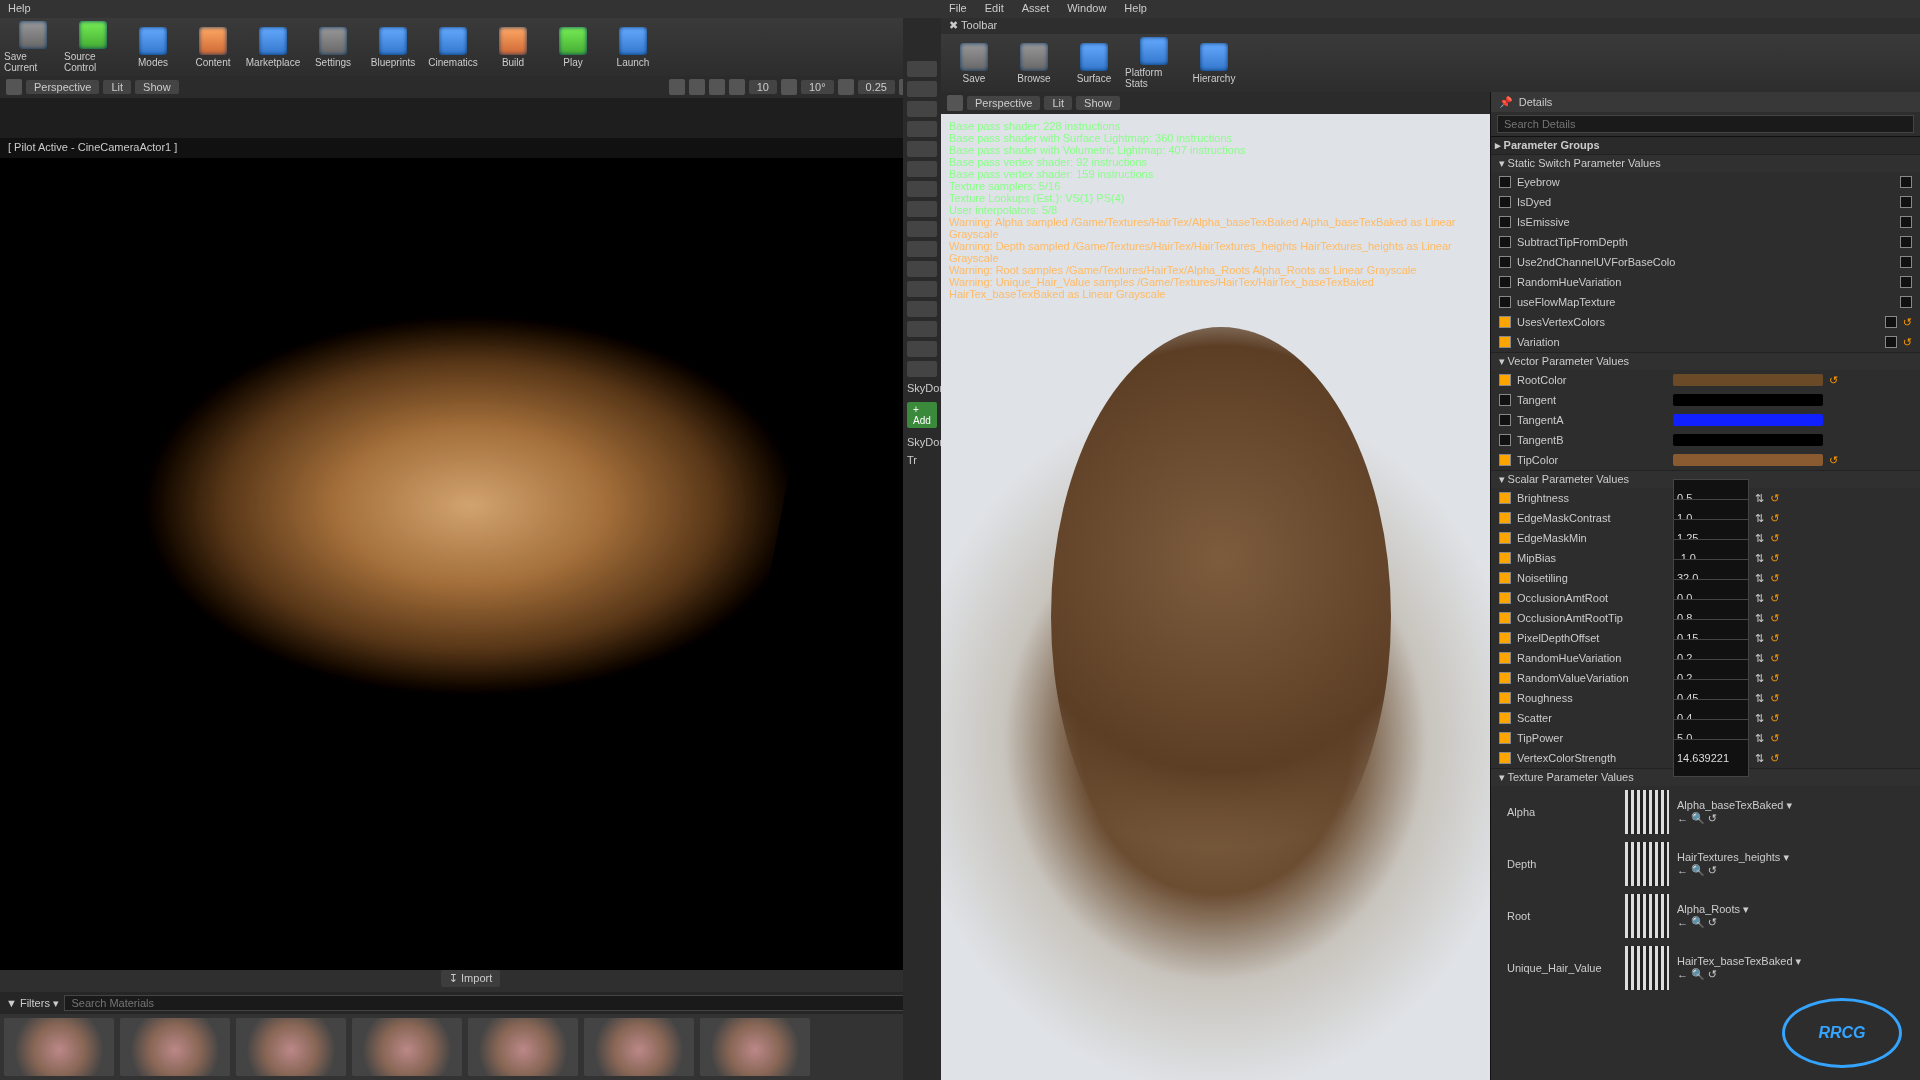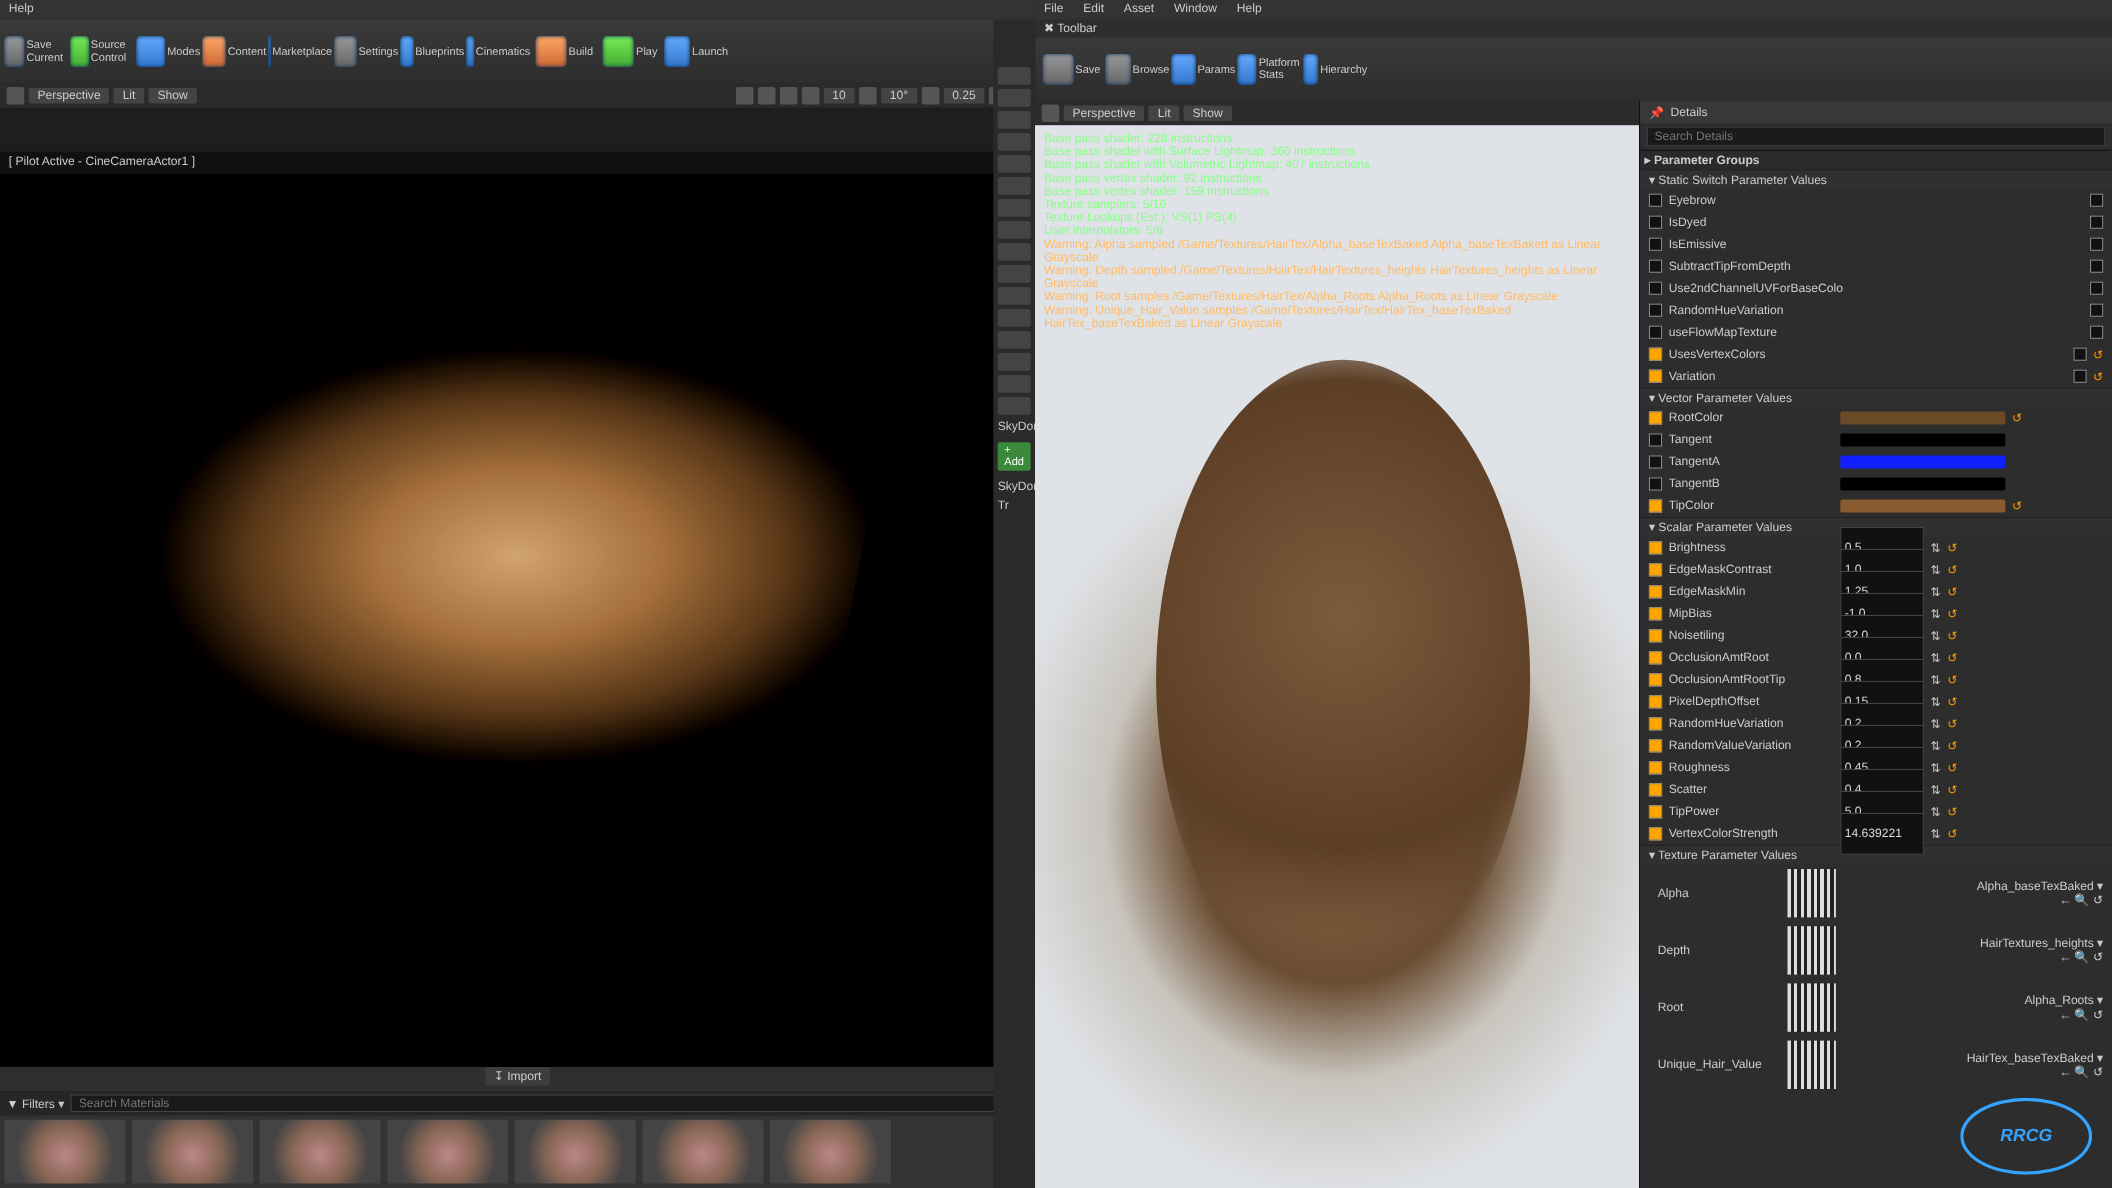--- a/index.html
+++ b/index.html
@@ -12,21 +12,21 @@
   background: #1e1e1e; display: flex; flex-direction: column;
 }
 .left .menubar, .right .menubar {
   height: 18px; background: #333; display: flex; gap: 18px; padding: 2px 8px;
 }
 .left .menubar span, .right .menubar span { cursor: default; }
 .left .toolbar, .right .toolbar {
   height: 58px; background: linear-gradient(#3a3a3a,#2d2d2d);
   display: flex; align-items: center; gap: 2px; padding: 0 4px;
 }
-.tbtn { width: 58px; height: 52px; display: flex; flex-direction: row;
+.tbtn { width: 58px; height: 52px; display: flex; flex-direction: column;
   align-items: center; justify-content: center; gap: 2px; border-radius: 3px; }
 .tbtn .ico { width: 28px; height: 28px; border-radius: 4px;
   background: linear-gradient(#6af,#37c); box-shadow: inset 0 0 4px #036; }
 .tbtn .ico.green { background: linear-gradient(#7e5,#4a3); }
 .tbtn .ico.grey  { background: linear-gradient(#999,#666); }
 .tbtn .ico.orange{ background: linear-gradient(#fa6,#c63); }
 .tbtn span { font-size: 10px; }
 
 .vpbar { height: 22px; background: #2b2b2b; display: flex; align-items: center;
   gap: 4px; padding: 0 6px; }
@@ -88,21 +88,21 @@
 .subgrp{background:#303030;padding:2px 8px;border-top:1px solid #222;}
 .row{display:flex;align-items:center;height:20px;padding:0 8px;gap:6px;}
 .row .cb{width:12px;height:12px;border:1px solid #888;background:#111;}
 .row .cb.on{background:#ffa500;}
 .row label{flex:0 0 150px;}
 .row .val{width:76px;background:#111;border:1px solid #444;padding:12px 3px;color:#ddd;}
 .row .sw{width:150px;height:12px;border-radius:2px;}
 .row .revert{color:#f90;}
 .texrow{display:flex;align-items:center;gap:8px;padding:4px 8px;}
 .texrow .th{width:44px;height:44px;background:repeating-linear-gradient(90deg,#ddd 0 3px,#222 3px 6px);}
-.texrow .meta{flex:1;text-align:right;}
+.texrow .meta{flex:1;}
 .details .scroll{flex:1;overflow:hidden;}
 
 .rrcg{position:fixed;right:18px;bottom:12px;width:120px;height:70px;
   display:flex;align-items:center;justify-content:center;
   border:3px solid #34a4ff;border-radius:50%;color:#34a4ff;font-size:16px;font-weight:bold;font-style:italic;}
 </style>
 </head>
 <body>
 
 <div class="left">
@@ -242,21 +242,21 @@
       <div class="tbtn">
         <div class="ico grey"></div>
         <span>Save</span>
       </div>
       <div class="tbtn">
         <div class="ico grey"></div>
         <span>Browse</span>
       </div>
       <div class="tbtn">
         <div class="ico "></div>
-        <span>Params</span>
+        <span>Surface</span>
       </div>
       <div class="tbtn">
         <div class="ico "></div>
         <span>Platform Stats</span>
       </div>
       <div class="tbtn">
         <div class="ico "></div>
         <span>Hierarchy</span>
       </div>
     </div>

